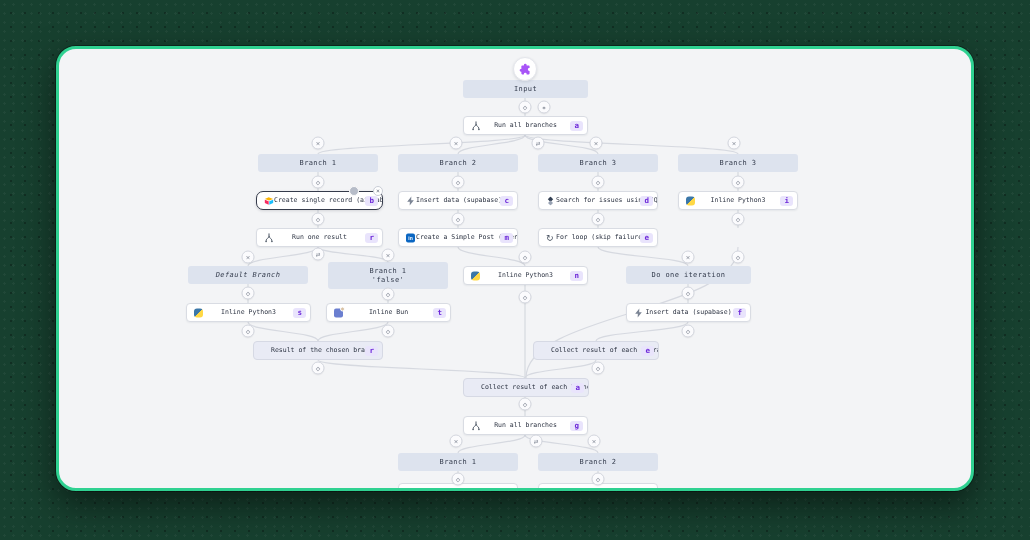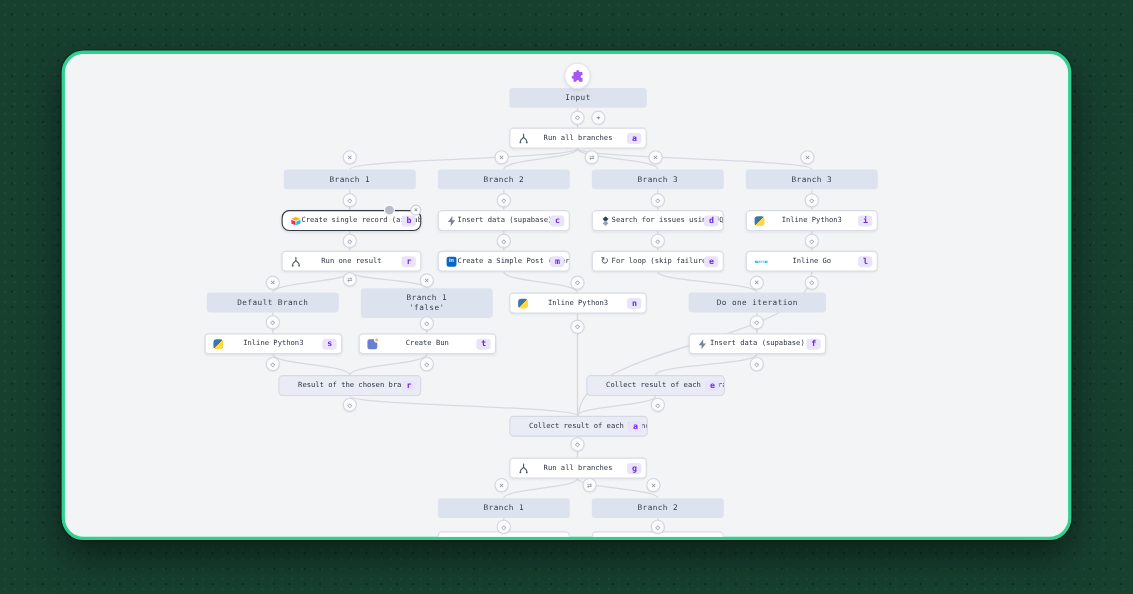--- a/index.html
+++ b/index.html
@@ -192,28 +192,21 @@
         <span class="n-label">Create a Simple Post (User) (...</span>
         <span class="n-badge">m</span>
       </div>
       <div class="node step" style="left: 479px; top: 179px; width: 120px; height: 19px;">
         <span class="n-icon">
           <span class="lp">↻</span>
         </span>
         <span class="n-label">For loop (skip failures)</span>
         <span class="n-badge">e</span>
       </div>
-      <div class="node step" style="left: 619px; top: 179px; width: 120px; height: 19px;">
-        <span class="n-icon">
-          <span class="go">Go</span>
-        </span>
-        <span class="n-label">Inline Go</span>
-        <span class="n-badge">l</span>
-      </div>
-      <div class="node header" style="left: 129px; top: 217px; width: 120px; height: 18px;">
+      <div class="node header" style="left: 129px; top: 217px; width: 120px; height: 18px; font-style: italic;">
         <span class="n-label">Default Branch</span>
       </div>
       <div class="node header" style="left: 269px; top: 213px; width: 120px; height: 27px;">
         <span class="n-label"><span>Branch 1</span><br><span>'false'</span></span>
       </div>
       <div class="node step" style="left: 404px; top: 217px; width: 125px; height: 19px;">
         <span class="n-icon">
           <span class="py"></span>
         </span>
         <span class="n-label">Inline Python3</span>
@@ -228,21 +221,21 @@
         </span>
         <span class="n-label">Inline Python3</span>
         <span class="n-badge">s</span>
       </div>
       <div class="node step" style="left: 267px; top: 254px; width: 125px; height: 19px;">
         <span class="n-icon">
           <span class="bn">
             <span class="bnd"></span>
           </span>
         </span>
-        <span class="n-label">Create Bun</span>
+        <span class="n-label">Inline Bun</span>
         <span class="n-badge">t</span>
       </div>
       <div class="node step" style="left: 567px; top: 254px; width: 125px; height: 19px;">
         <span class="n-icon">
           <svg width="9" height="10" viewBox="0 0 10 12">
             <path d="M6 .5 1 7h3.2L4 11.5 9 5H5.8z" fill="#7b8494"></path>
           </svg>
         </span>
         <span class="n-label">Insert data (supabase)</span>
         <span class="n-badge">f</span>

